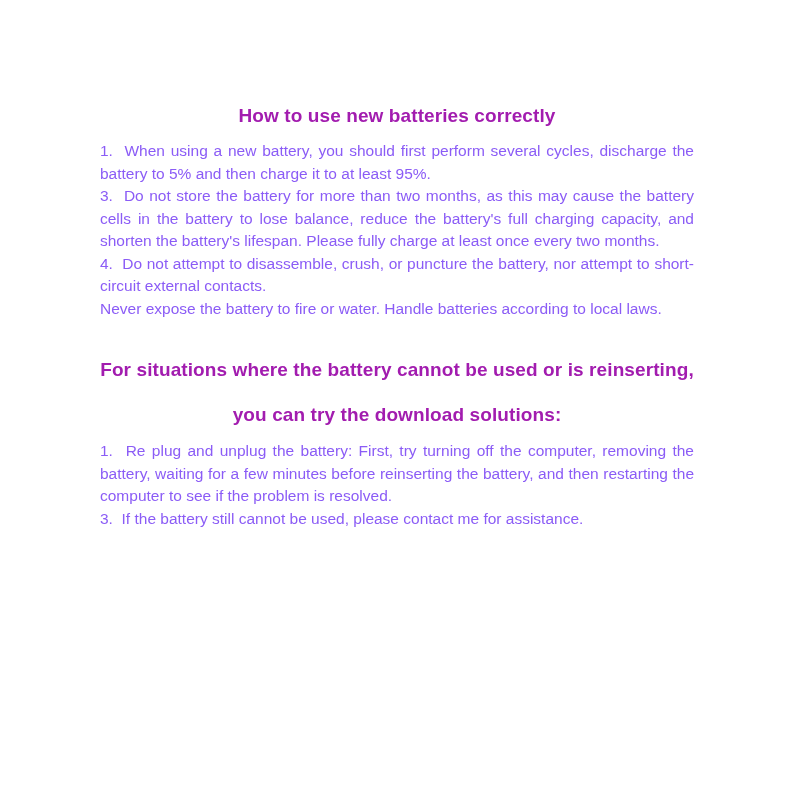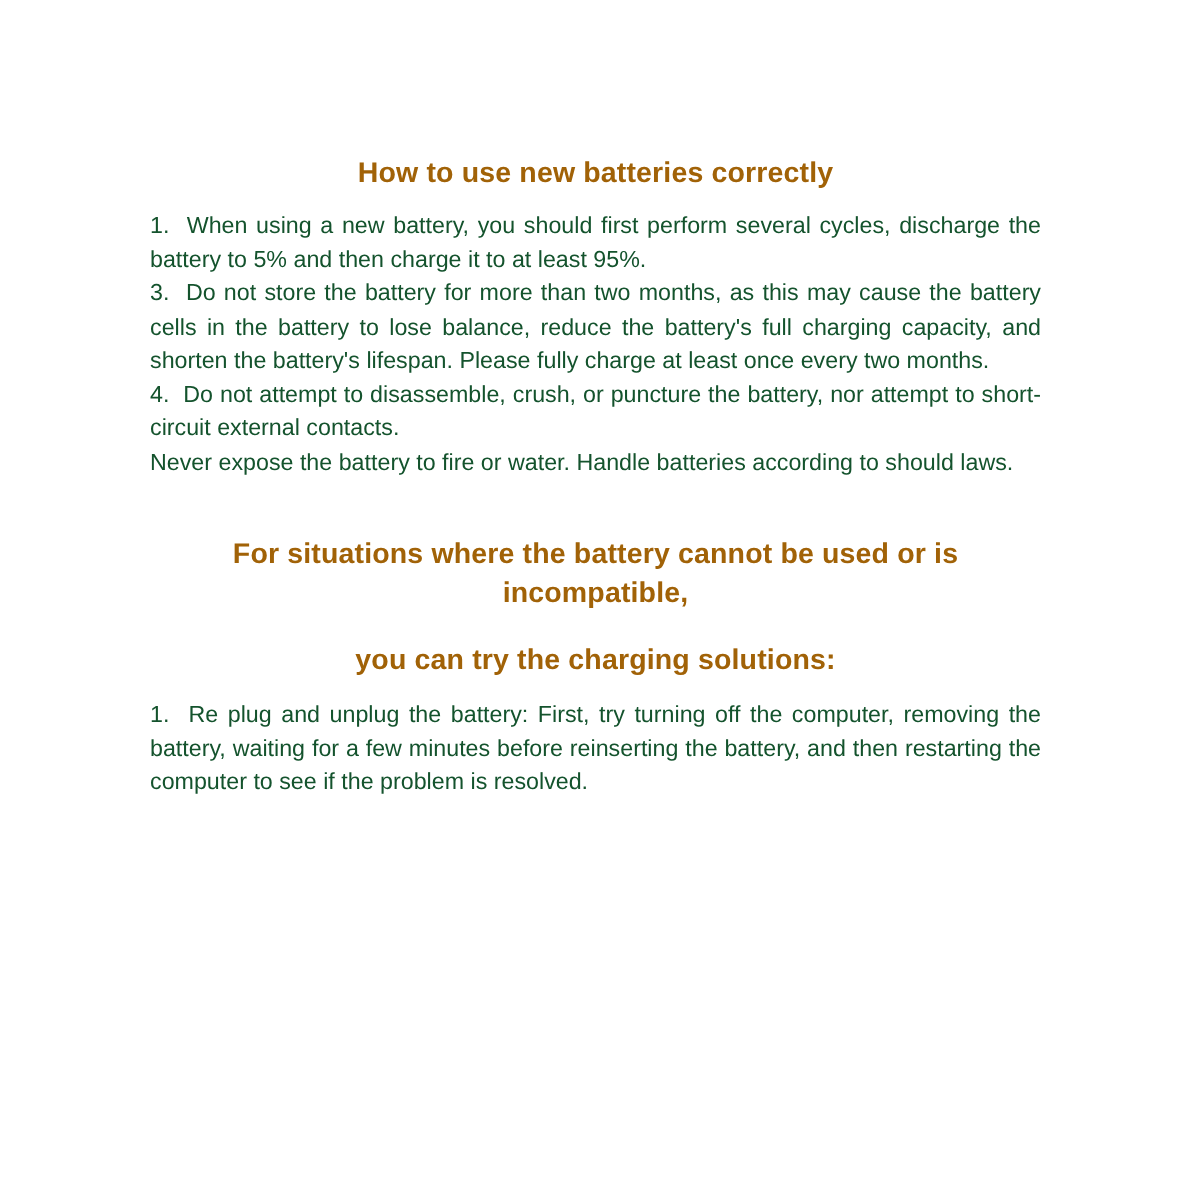--- a/index.html
+++ b/index.html
@@ -15,64 +15,65 @@
     overflow: hidden;
     font-family: "Liberation Sans", "DejaVu Sans", sans-serif;
   }
   .content {
     position: absolute;
     top: 103px;
     left: 100px;
     width: 594px;
   }
   .red-heading {
-    color: #a16207;
+    color: #a21caf;
     font-size: 19px;
     font-weight: bold;
     text-align: center;
     line-height: 26px;
     margin: 0;
     letter-spacing: 0.1px;
   }
   .heading-1 {
     margin-bottom: 11px;
   }
   .heading-2 {
     margin-top: 37px;
     margin-bottom: 19px;
   }
   .heading-3 {
     margin-bottom: 12px;
   }
   .body-text p {
     margin: 0;
-    color: #14532d;
+    color: #8b5cf6;
     font-size: 15.5px;
     line-height: 22.5px;
     text-align: justify;
     text-justify: inter-word;
   }
 </style>
 </head>
 <body>
 
 <div class="page">
   <div class="content">
 
     <h1 class="red-heading heading-1">How to use new batteries correctly</h1>
 
     <div class="body-text">
       <p>1.&nbsp; When using a new battery, you should first perform several cycles, discharge the battery to 5% and then charge it to at least 95%.</p>
       <p>3.&nbsp; Do not store the battery for more than two months, as this may cause the battery cells in the battery to lose balance, reduce the battery's full charging capacity, and shorten the battery's lifespan. Please fully charge at least once every two months.</p>
       <p>4.&nbsp; Do not attempt to disassemble, crush, or puncture the battery, nor attempt to short-circuit external contacts.</p>
-      <p>Never expose the battery to fire or water. Handle batteries according to should laws.</p>
+      <p>Never expose the battery to fire or water. Handle batteries according to local laws.</p>
     </div>
 
-    <h2 class="red-heading heading-2">For situations where the battery cannot be used or is incompatible,</h2>
+    <h2 class="red-heading heading-2">For situations where the battery cannot be used or is reinserting,</h2>
 
-    <h2 class="red-heading heading-3">you can try the charging solutions:</h2>
+    <h2 class="red-heading heading-3">you can try the download solutions:</h2>
 
     <div class="body-text">
       <p>1.&nbsp; Re plug and unplug the battery: First, try turning off the computer, removing the battery, waiting for a few minutes before reinserting the battery, and then restarting the computer to see if the problem is resolved.</p>
+      <p>3.&nbsp; If the battery still cannot be used, please contact me for assistance.</p>
     </div>
 
   </div>
 </div>
 
 </body></html>

